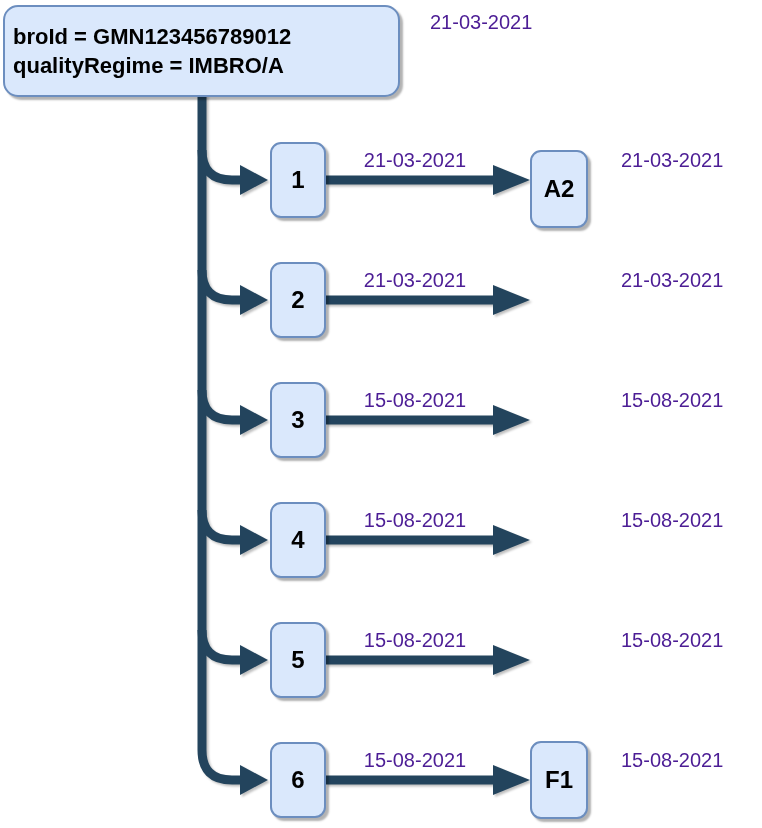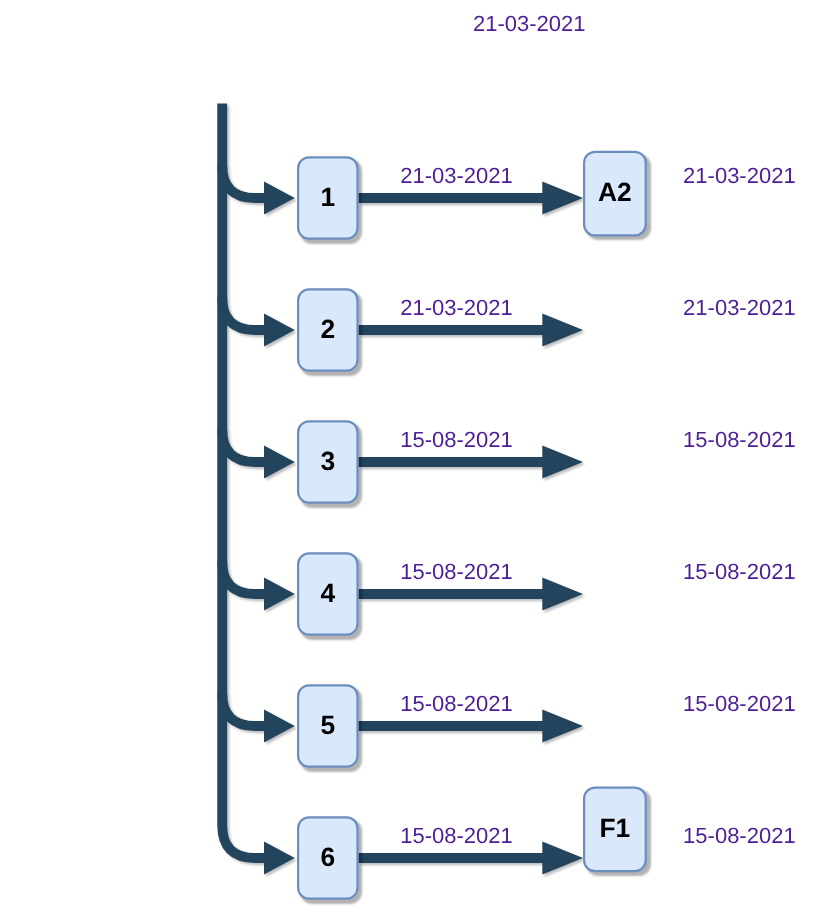--- a/index.html
+++ b/index.html
@@ -119,41 +119,45 @@
 
       <polygon points="493,165 530,180 493,195"></polygon>
       <polygon points="493,285 530,300 493,315"></polygon>
       <polygon points="493,405 530,420 493,435"></polygon>
       <polygon points="493,525 530,540 493,555"></polygon>
       <polygon points="493,645 530,660 493,675"></polygon>
       <polygon points="493,765 530,780 493,795"></polygon>
     </g>
   </svg>
 
+  <div class="root-node">
+    <div>broId = GMN123456789012</div>
+    <div>qualityRegime = IMBRO/A</div>
+  </div>
   <div class="date-label root-date">21-03-2021</div>
 
   <div class="node source" style="top:142px">1</div>
   <div class="date-label edge-date" style="top:149px">21-03-2021</div>
-  <div class="node target" style="top:137px">A2</div>
+  <div class="node target" style="top:150px">A2</div>
   <div class="date-label side-date" style="top:149px">21-03-2021</div>
 
   <div class="node source" style="top:262px">2</div>
   <div class="date-label edge-date" style="top:269px">21-03-2021</div>
   <div class="date-label side-date" style="top:269px">21-03-2021</div>
 
   <div class="node source" style="top:382px">3</div>
   <div class="date-label edge-date" style="top:389px">15-08-2021</div>
   <div class="date-label side-date" style="top:389px">15-08-2021</div>
 
   <div class="node source" style="top:502px">4</div>
   <div class="date-label edge-date" style="top:509px">15-08-2021</div>
   <div class="date-label side-date" style="top:509px">15-08-2021</div>
 
   <div class="node source" style="top:622px">5</div>
   <div class="date-label edge-date" style="top:629px">15-08-2021</div>
   <div class="date-label side-date" style="top:629px">15-08-2021</div>
 
   <div class="node source" style="top:742px">6</div>
   <div class="date-label edge-date" style="top:749px">15-08-2021</div>
-  <div class="node target" style="top:715px">F1</div>
+  <div class="node target" style="top:741px">F1</div>
   <div class="date-label side-date" style="top:749px">15-08-2021</div>
 
 </div>
 
 </body></html>

